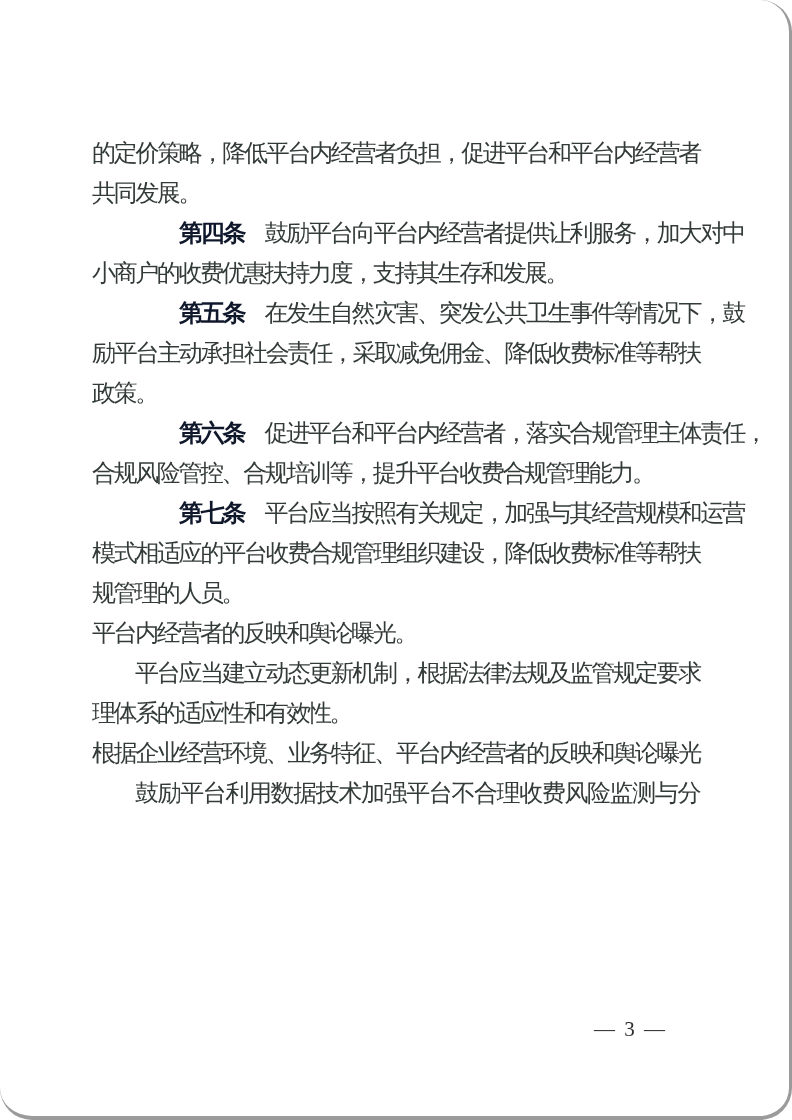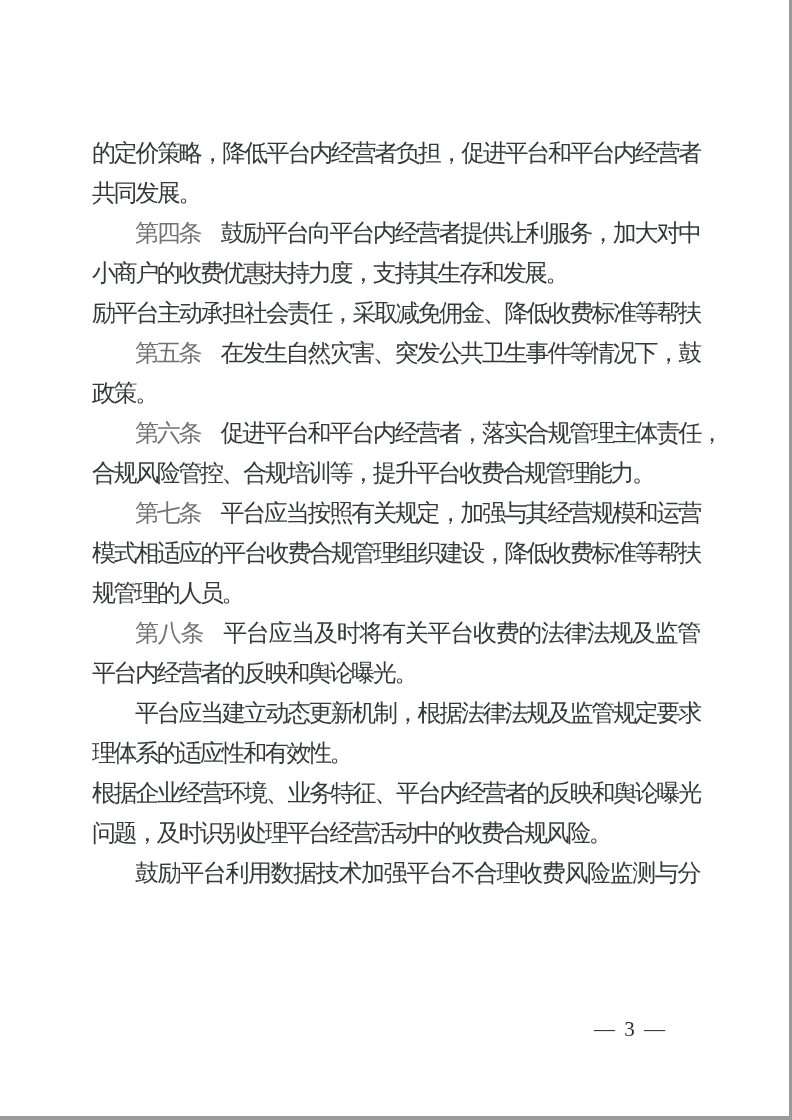--- a/index.html
+++ b/index.html
@@ -10,20 +10,21 @@
   .page {
     position: relative;
     width: 792px;
     height: 1120px;
     background: #ffffff;
     overflow: hidden;
     box-sizing: border-box;
     border-right: 3px solid #9b9b9b;
     border-bottom: 4px solid #9b9b9b;
     font-family: "Liberation Serif", "DejaVu Serif", serif;
+    border-radius: 32px;
   }
   .text-block {
     position: absolute;
     left: 92px;
     top: 133px;
     width: 608px;
   }
   .line {
     height: 40px;
     line-height: 40px;
@@ -33,23 +34,24 @@
     color: #333b39;
     text-align: left;
   }
   .line.indent {
     padding-left: 43px;
   }
   .seg {
     display: inline;
   }
   .seg-bold {
-    font-weight: 400;
-    color: #737373;
+    font-weight: 700;
+    color: #0f172a;
     margin-right: 20px;
+    margin-left: 44px;
   }
   .seg-bold:empty {
     display: none;
     margin-right: 0;
   }
   .page-number {
     position: absolute;
     top: 1012px;
     right: 122px;
     height: 34px;
@@ -62,31 +64,29 @@
 </style>
 </head>
 <body>
 
 <div class="page">
   <div class="text-block">
     <div class="line full" style="letter-spacing: -2.28616px;"><span class="seg">的定价策略，降低平台内经营者负担，促进平台和平台内经营者</span></div>
     <div class="line"><span class="seg">共同发展。</span></div>
     <div class="line indent full" style="letter-spacing: -2.20063px;"><span class="seg seg-bold">第四条</span><span class="seg">鼓励平台向平台内经营者提供让利服务，加大对中</span></div>
     <div class="line"><span class="seg">小商户的收费优惠扶持力度，支持其生存和发展。</span></div>
+    <div class="line indent full" style="letter-spacing: -2.20063px;"><span class="seg seg-bold">第五条</span><span class="seg">在发生自然灾害、突发公共卫生事件等情况下，鼓</span></div>
     <div class="line full" style="letter-spacing: -2.28616px;"><span class="seg">励平台主动承担社会责任，采取减免佣金、降低收费标准等帮扶</span></div>
-    <div class="line indent full" style="letter-spacing: -2.20063px;"><span class="seg seg-bold">第五条</span><span class="seg">在发生自然灾害、突发公共卫生事件等情况下，鼓</span></div>
     <div class="line"><span class="seg">政策。</span></div>
     <div class="line indent full" style="letter-spacing: -2.20063px;"><span class="seg seg-bold">第六条</span><span class="seg">促进平台和平台内经营者，落实合规管理主体责任，</span></div>
     <div class="line"><span class="seg">合规风险管控、合规培训等，提升平台收费合规管理能力。</span></div>
     <div class="line indent full" style="letter-spacing: -2.20063px;"><span class="seg seg-bold">第七条</span><span class="seg">平台应当按照有关规定，加强与其经营规模和运营</span></div>
     <div class="line full" style="letter-spacing: -2.28616px;"><span class="seg">模式相适应的平台收费合规管理组织建设，降低收费标准等帮扶</span></div>
     <div class="line"><span class="seg">规管理的人员。</span></div>
-    <div class="line indent full" style="letter-spacing: -1.29258px;"><span class="seg seg-bold">第八条</span><span class="seg">平台应当及时将有关平台收费的法律法规及监管</span></div>
     <div class="line"><span class="seg">平台内经营者的反映和舆论曝光。</span></div>
     <div class="line indent full" style="letter-spacing: -2.26959px;"><span class="seg">平台应当建立动态更新机制，根据法律法规及监管规定要求</span></div>
     <div class="line"><span class="seg">理体系的适应性和有效性。</span></div>
     <div class="line full" style="letter-spacing: -2.28616px; text-align: center;"><span class="seg">根据企业经营环境、业务特征、平台内经营者的反映和舆论曝光</span></div>
-    <div class="line"><span class="seg">问题，及时识别处理平台经营活动中的收费合规风险。</span></div>
     <div class="line indent full" style="letter-spacing: -1.40062px;"><span class="seg">鼓励平台利用数据技术加强平台不合理收费风险监测与分</span></div>
   </div>
 
   <div class="page-number">— 3 —</div>
 </div>
 
 </body></html>

